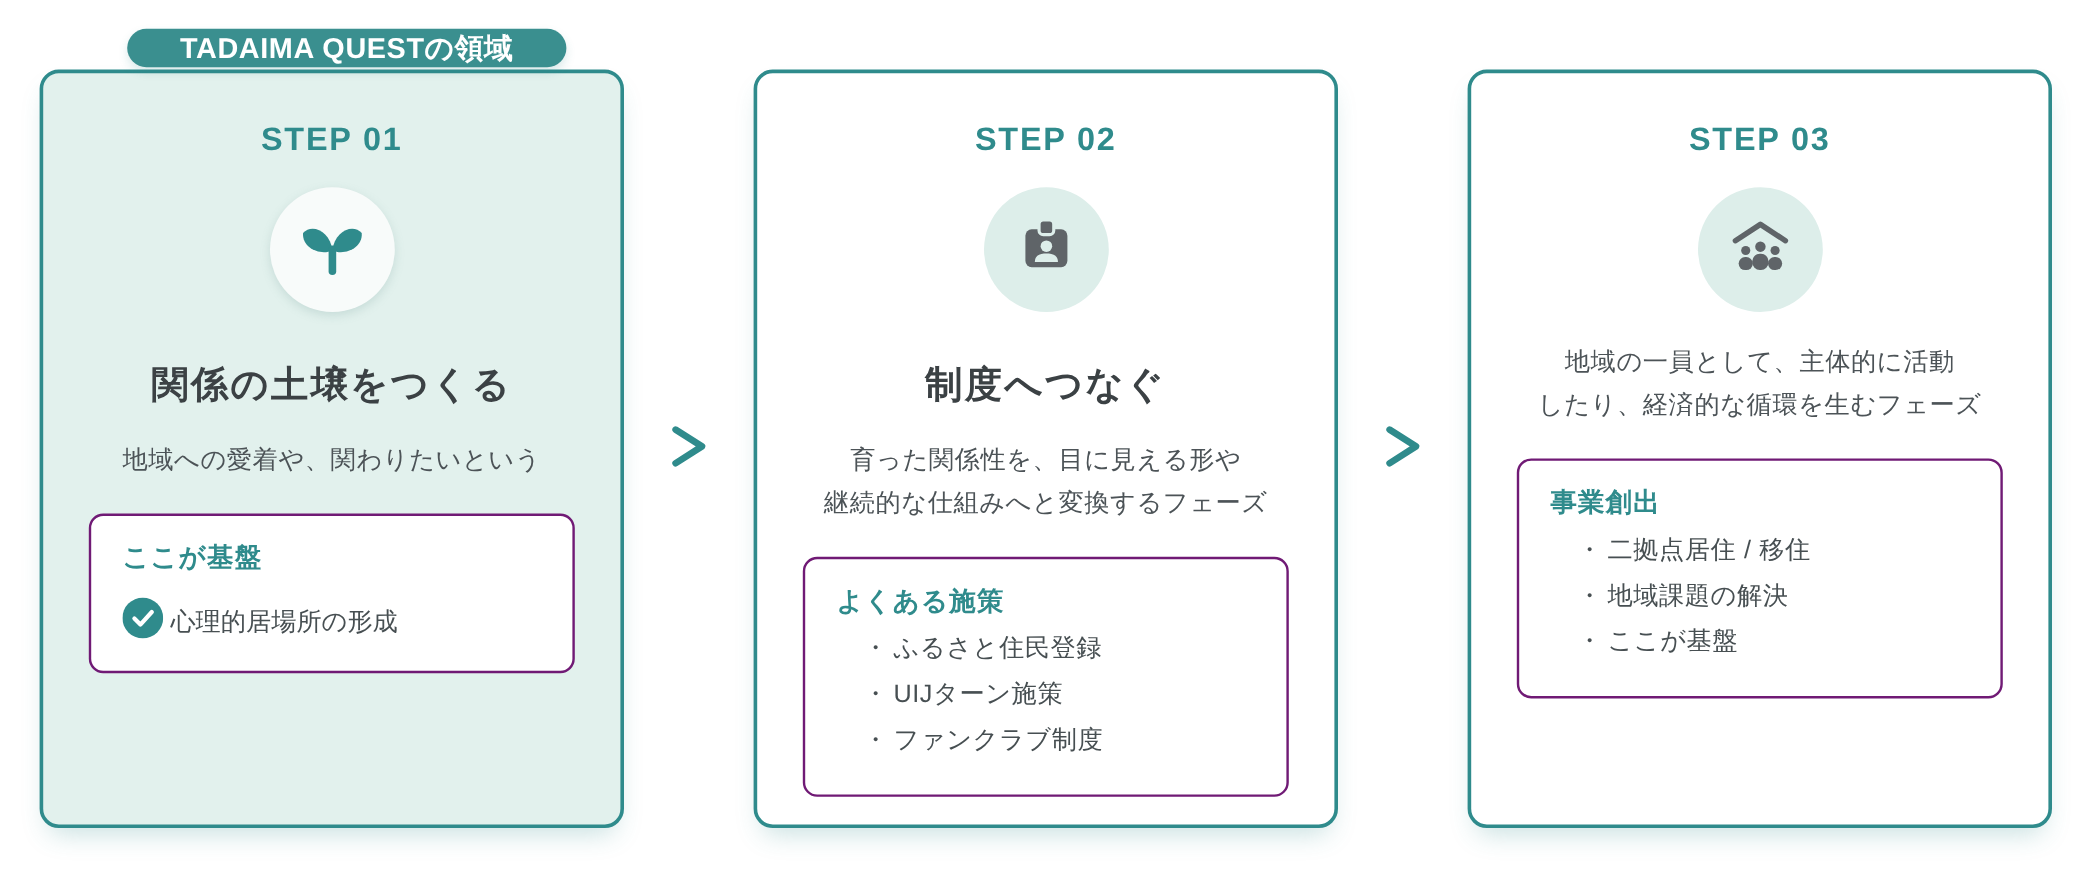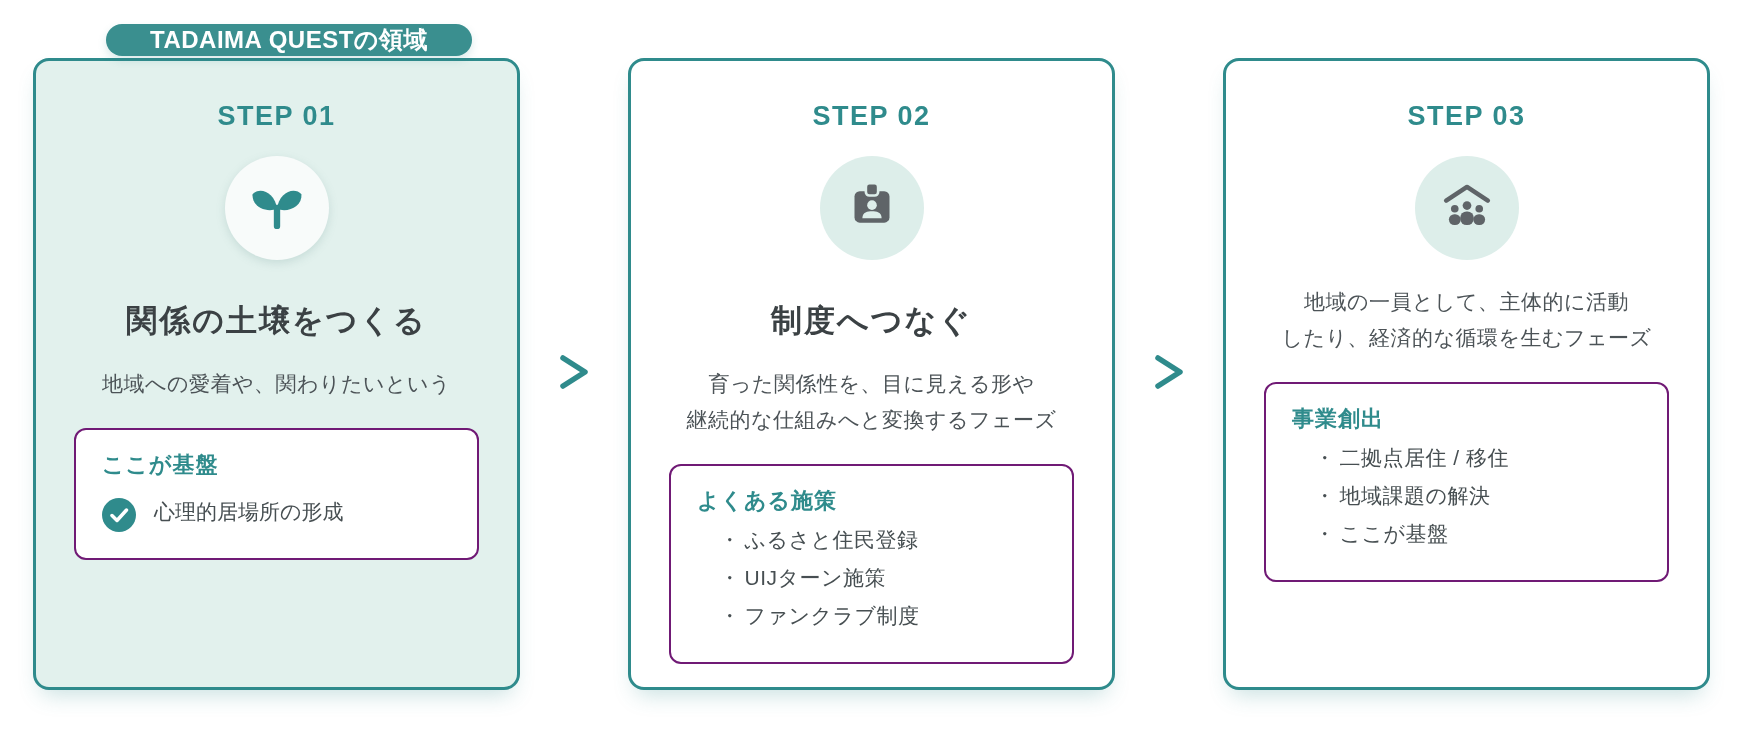--- a/index.html
+++ b/index.html
@@ -81,21 +81,21 @@
     text-align:left;
     box-sizing:border-box;
   }
   .panel-heading{
     font-size:22px;
     font-weight:bold;
     color:#2f8b8c;
     letter-spacing:1px;
   }
   .check-list{margin-top:18px;display:flex;flex-direction:column;gap:15px;}
-  .check-row{display:flex;gap:18px;}
+  .check-row{display:flex;align-items:center;gap:6px;}
   .check-row .item-text{font-size:21px;color:#474f52;}
   .dot-list{margin-top:10px;padding-left:22px;}
   .dot-row{display:flex;align-items:center;font-size:21px;color:#474f52;margin:10px 0;letter-spacing:0.5px;}
   .dot-row .bullet{margin-right:4px;}
   .arrow-cell{
     width:108px;
     height:632px;
     flex:none;
     display:flex;align-items:center;justify-content:center;
   }

